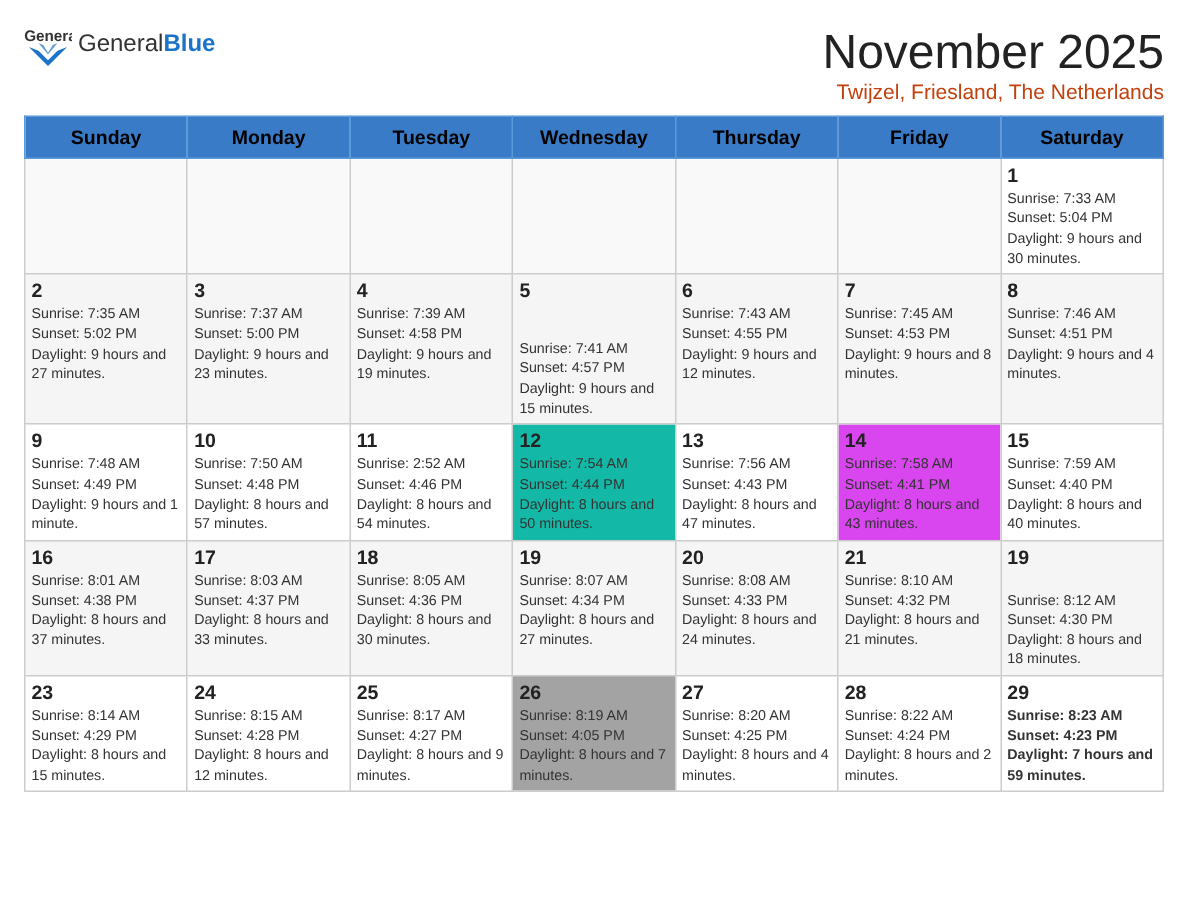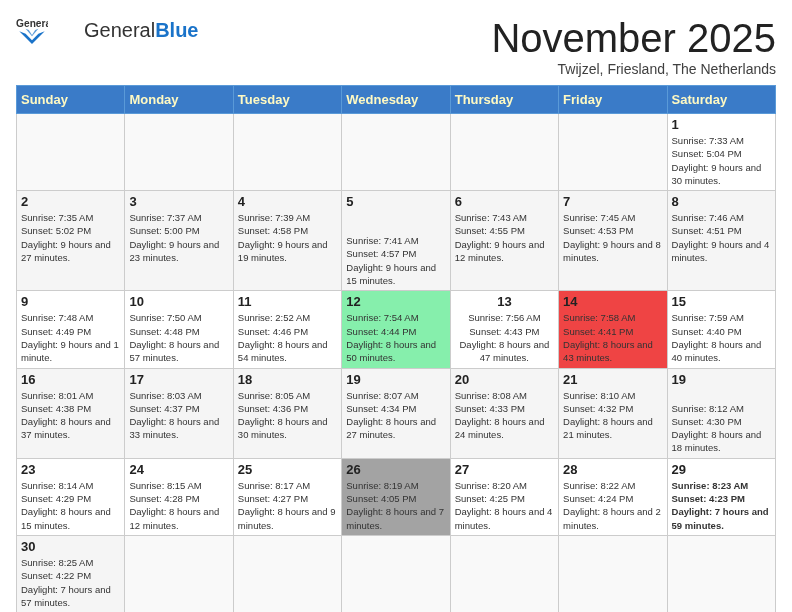--- a/index.html
+++ b/index.html
@@ -22,40 +22,40 @@
       gap: 4px;
     }
     .logo-icon {
       width: 32px;
       height: 28px;
     }
     .title-area {
       text-align: right;
     }
     .month-title {
-      font-size: 40px;
+      font-size: 32px;
       font-weight: normal;
       color: #222;
     }
     .subtitle {
       font-size: 14px;
-      color: #404040;
+      color: #c2410c;
     }
     .calendar {
       width: 100%;
       border-collapse: collapse;
       border: 1px solid #ccc;
     }
     .calendar th {
       background: #3a7bc8;
-      color: #fef9c3;
+      color: #000000;
       font-size: 13px;
       font-weight: bold;
       padding: 6px 4px;
-      text-align: left;
+      text-align: center;
       border: 1px solid #5a9ad8;
     }
     .calendar td {
       vertical-align: top;
       border: 1px solid #ccc;
       padding: 3px 4px;
       width: calc(100% / 7);
       min-height: 80px;
       background: #fff;
     }
@@ -85,21 +85,21 @@
 <body>
 
 <div class="header-area">
   <div class="logo">
     <svg class="logo-icon" viewBox="0 0 50 44" xmlns="http://www.w3.org/2000/svg">
       <text x="0" y="18" font-size="16" font-weight="bold" fill="#333" font-family="Arial">General</text>
       <polygon points="5,24 25,44 45,24 35,28 25,38 15,28" fill="#1a73c9"></polygon>
       <polygon points="15,20 25,32 35,20 30,22 25,30 20,22" fill="#1a73c9" opacity="0.7"></polygon>
     </svg>
     <div>
-      <span style="font-size:20px;color:#333;font-weight:normal;margin-left:32px;">General<span style="color:#1a73c9;font-weight:bold;">Blue</span></span>
+      <span style="font-size:16px;color:#333;font-weight:normal;">General<span style="color:#1a73c9;font-weight:bold;">Blue</span></span>
     </div>
   </div>
   <div class="title-area">
     <div class="month-title">November 2025</div>
     <div class="subtitle">Twijzel, Friesland, The Netherlands</div>
   </div>
 </div>
 
 <table class="calendar">
   <thead>
@@ -184,33 +184,33 @@
           <div class="day-info" style="white-space: pre-line;">Sunrise: 7:50 AM
 Sunset: 4:48 PM
 Daylight: 8 hours and 57 minutes.</div>
         </td>
         <td style="background: rgb(255, 255, 255);">
           <span class="day-number">11</span>
           <div class="day-info" style="white-space: pre-line;">Sunrise: 2:52 AM
 Sunset: 4:46 PM
 Daylight: 8 hours and 54 minutes.</div>
         </td>
-        <td style="background: #86efac;">
+        <td style="background: #14b8a6;">
           <span class="day-number">12</span>
           <div class="day-info" style="white-space: pre-line;">Sunrise: 7:54 AM
 Sunset: 4:44 PM
 Daylight: 8 hours and 50 minutes.</div>
         </td>
-        <td style="background: rgb(255, 255, 255); text-align: center;">
+        <td style="background: rgb(255, 255, 255);">
           <span class="day-number">13</span>
           <div class="day-info" style="white-space: pre-line;">Sunrise: 7:56 AM
 Sunset: 4:43 PM
 Daylight: 8 hours and 47 minutes.</div>
         </td>
-        <td style="background: #ef4444;">
+        <td style="background: #d946ef;">
           <span class="day-number">14</span>
           <div class="day-info" style="white-space: pre-line;">Sunrise: 7:58 AM
 Sunset: 4:41 PM
 Daylight: 8 hours and 43 minutes.</div>
         </td>
         <td style="background: rgb(255, 255, 255);">
           <span class="day-number">15</span>
           <div class="day-info" style="white-space: pre-line;">Sunrise: 7:59 AM
 Sunset: 4:40 PM
 Daylight: 8 hours and 40 minutes.</div>
@@ -297,28 +297,14 @@
 Sunset: 4:24 PM
 Daylight: 8 hours and 2 minutes.</div>
         </td>
         <td style="background: rgb(255, 255, 255);">
           <span class="day-number">29</span>
           <div class="day-info" style="white-space: pre-line; font-weight: bold;">Sunrise: 8:23 AM
 Sunset: 4:23 PM
 Daylight: 7 hours and 59 minutes.</div>
         </td>
       </tr>
-      <tr>
-        <td style="background: rgb(245, 245, 245);">
-          <span class="day-number">30</span>
-          <div class="day-info" style="white-space: pre-line;">Sunrise: 8:25 AM
-Sunset: 4:22 PM
-Daylight: 7 hours and 57 minutes.</div>
-        </td>
-        <td class="empty" style="background: rgb(249, 249, 249);"></td>
-        <td class="empty" style="background: rgb(249, 249, 249);"></td>
-        <td class="empty" style="background: rgb(249, 249, 249);"></td>
-        <td class="empty" style="background: rgb(249, 249, 249);"></td>
-        <td class="empty" style="background: rgb(249, 249, 249);"></td>
-        <td class="empty" style="background: rgb(249, 249, 249);"></td>
-      </tr>
     </tbody>
 </table>
 
 </body></html>

